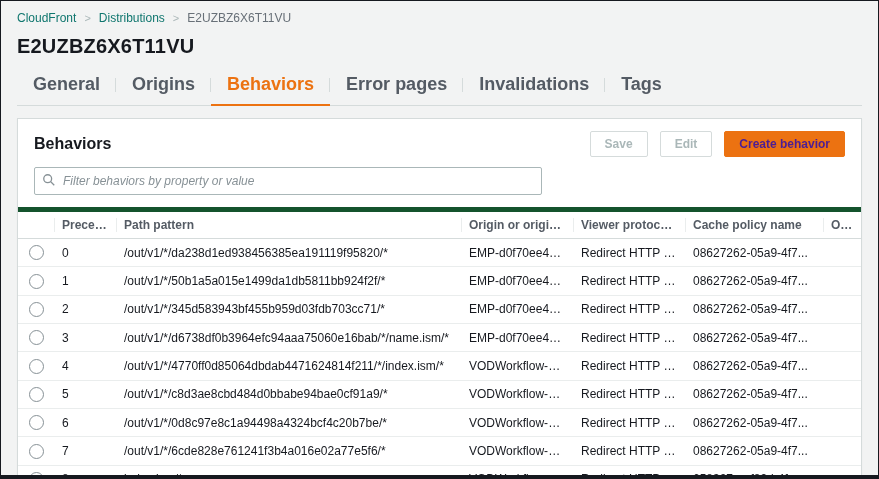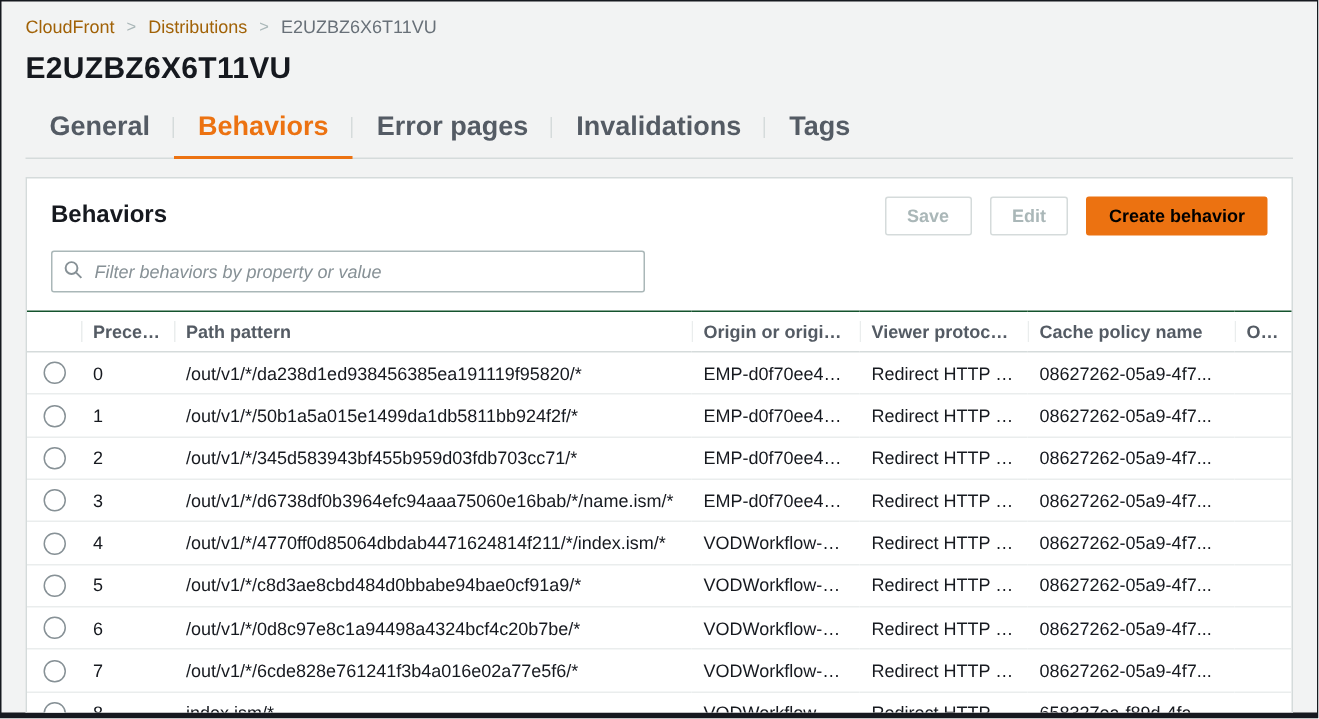--- a/index.html
+++ b/index.html
@@ -3,51 +3,51 @@
 <meta charset="utf-8">
 <style>
   html,body { margin:0; padding:0; background:#fff; font-family:"Liberation Sans", sans-serif; }
   .screen {
     width:879px; height:479px; box-sizing:border-box;
     background:#f2f3f3; border:1px solid #16191f; border-bottom-width:4px;
     overflow:hidden;
   }
   
   .breadcrumb { display:flex; align-items:center; gap:8px; padding:10px 16px 0; font-size:12px; }
-  .crumb-link { color:#a16207; cursor:pointer; }
+  .crumb-link { color:#0f766e; cursor:pointer; }
   .crumb-current { color:#687078; }
   .crumb-sep { color:#aab7b8; font-size:11px; }
   
   .page-title { font-size:20px; font-weight:700; color:#16191f; padding:10px 16px 0; letter-spacing:0.2px; }
   
   .tabs { display:flex; margin:8px 16px 0; border-bottom:1px solid #d5dbdb; }
   .tab { position:relative; padding:8px 16px 9px; font-size:18px; font-weight:700; color:#545b64;
          cursor:pointer; border-bottom:2px solid transparent; margin-bottom:-1px; white-space:nowrap; }
   .tab.active { color:#ec7211; border-bottom-color:#ec7211; }
   .tab:not(:last-child)::after { content:""; position:absolute; right:0; top:50%; transform:translateY(-50%);
          width:1px; height:14px; background:#d5dbdb; }
   
   .card { margin:12px 16px 0; background:#fff; border:1px solid #d5dbdb; box-shadow:0 1px 1px rgba(0,0,0,0.06); }
   .card-header { display:flex; justify-content:space-between; align-items:center; padding:12px 16px 10px; }
   .card-title { font-size:16px; font-weight:700; color:#16191f; }
   .actions { display:flex; gap:12px; }
   .btn { font-family:inherit; font-size:12px; font-weight:700; padding:5px 14px; border-radius:2px;
          border:1px solid #aab7b8; background:#fff; color:#545b64; cursor:pointer; white-space:nowrap; }
   .btn.disabled { color:#aab7b8; border-color:#d5dbdb; cursor:default; }
-  .btn.primary { background:#ec7211; border-color:#ec7211; color:#000000; }
-  
-  .filter-wrap { position:relative; margin:0 16px 12px; width:396px; }
+  .btn.primary { background:#ec7211; border-color:#ec7211; color:#4c1d95; }
+  
+  .filter-wrap { position:relative; margin:0 16px 12px; width:508px; }
   .filter-input { width:100%; box-sizing:border-box; height:28px; padding:0 8px 0 28px;
          border:1px solid #aab7b8; border-radius:2px; font-size:12px; font-family:inherit; color:#16191f; background:#fff; }
   .filter-input::placeholder { font-style:italic; color:#879196; }
   .search-icon { position:absolute; left:8px; top:6px; width:14px; height:14px; pointer-events:none; }
   
   table { width:100%; border-collapse:collapse; table-layout:fixed; font-size:12px; color:#16191f; }
   thead th { text-align:left; font-size:12px; color:#545b64; font-weight:700; padding:6px 8px;
-         border-top:1px solid #14532d; border-bottom:1px solid #d5dbdb; position:relative;
+         border-top:5px solid #14532d; border-bottom:1px solid #d5dbdb; position:relative;
          white-space:nowrap; overflow:hidden; text-overflow:ellipsis; }
   thead th:not(:first-child)::before { content:""; position:absolute; left:0; top:6px; bottom:6px; width:1px; background:#eaeded; }
   tbody td { padding:6px 8px; border-bottom:1px solid #eaeded; white-space:nowrap; overflow:hidden; text-overflow:ellipsis; }
   .radio-cell { text-align:center; }
   .radio { display:inline-block; width:13px; height:13px; border:1px solid #879196; border-radius:50%;
          background:#fff; cursor:pointer; vertical-align:middle; }
 </style>
 </head>
 <body>
 
@@ -58,20 +58,21 @@
     <span class="crumb-sep">&gt;</span>
     <span class="crumb-link">Distributions</span>
     <span class="crumb-sep">&gt;</span>
     <span class="crumb-current">E2UZBZ6X6T11VU</span>
   </div>
 
   <div class="page-title">E2UZBZ6X6T11VU</div>
 
   <div class="tabs">
     <div class="tab">General</div>
+    <div class="tab">Origins</div>
     <div class="tab active">Behaviors</div>
     <div class="tab">Error pages</div>
     <div class="tab">Invalidations</div>
     <div class="tab">Tags</div>
   </div>
 
   <div class="card">
     <div class="card-header">
       <div class="card-title">Behaviors</div>
       <div class="actions">

